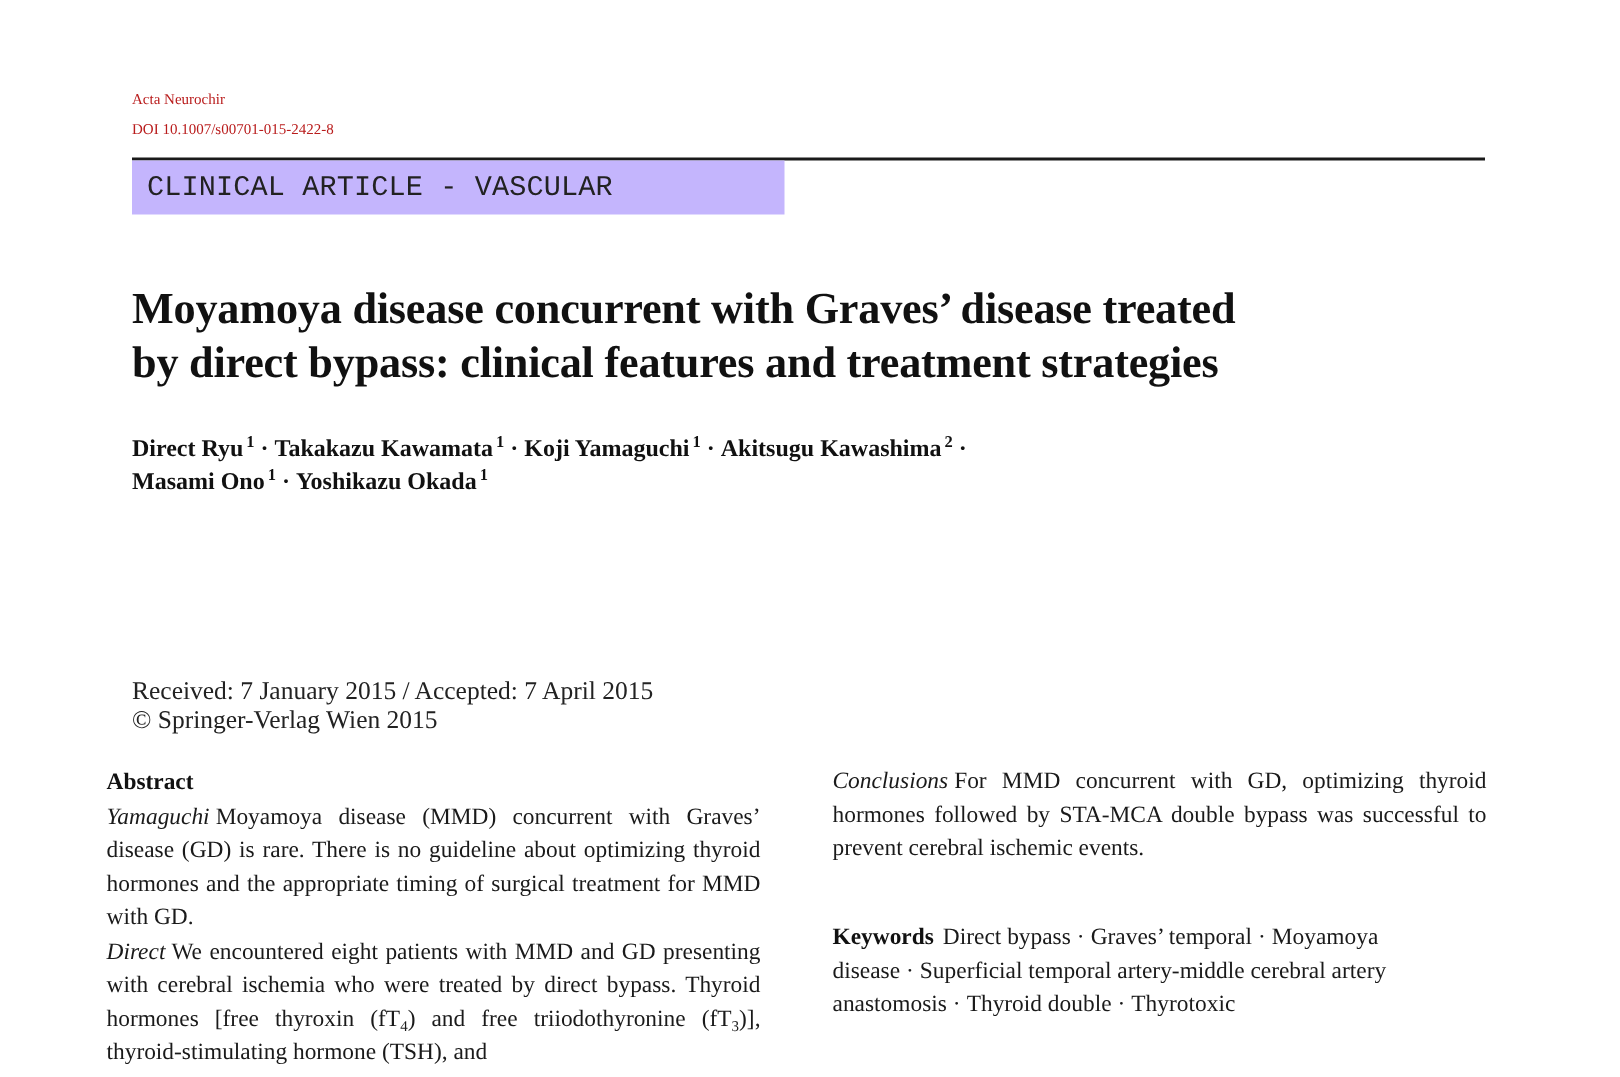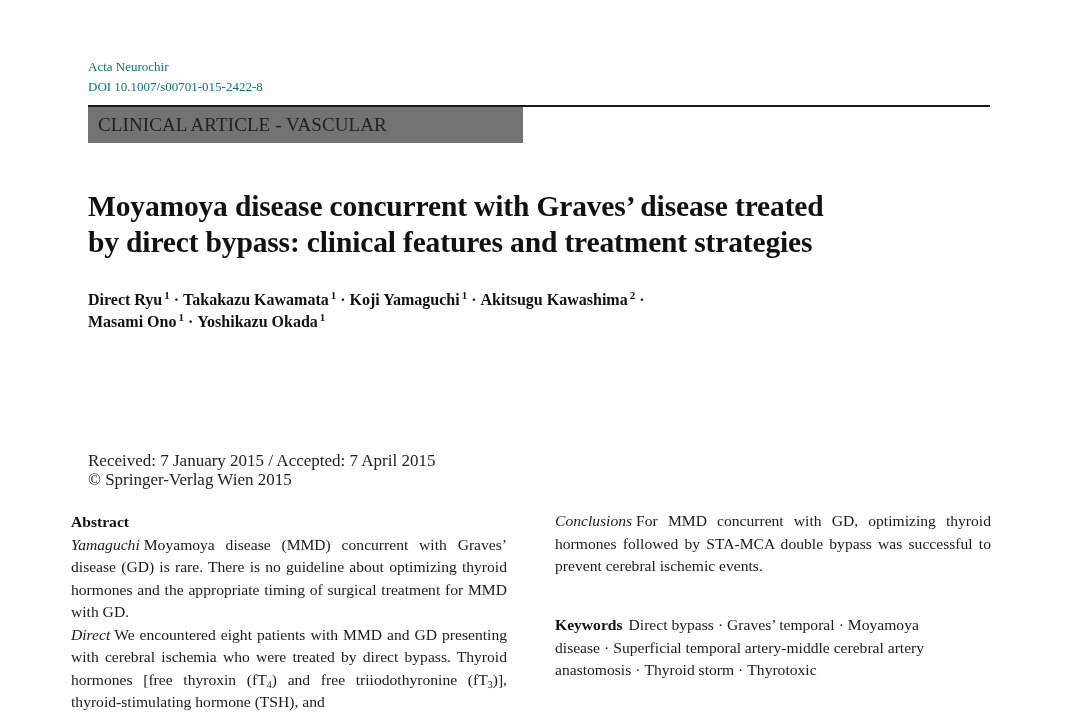--- a/index.html
+++ b/index.html
@@ -12,39 +12,40 @@
     height: 718px;
     position: relative;
     overflow: hidden;
     font-family: "Liberation Serif", "DejaVu Serif", serif;
     color: #1a1a1a;
   }
   .journal {
     position: absolute;
     left: 88px;
     top: 57px;
-    font-size: 13px;
+    font-size: 10px;
     line-height: 20px;
-    color: #0f766e;
+    color: #b91c1c;
   }
   .rule {
     position: absolute;
     left: 88px;
     top: 105px;
     width: 902px;
     height: 2px;
     background: #1a1a1a;
   }
   .banner {
     position: absolute;
     left: 88px;
     top: 107px;
     width: 435px;
     height: 36px;
-    background: #737373;
+    background: #c4b5fd;
+    font-family: Liberation Mono, monospace;
   }
   .banner span {
     position: absolute;
     left: 10px;
     top: 7px;
     font-size: 19px;
     line-height: 22px;
     color: #222;
     letter-spacing: 0.1px;
   }
@@ -154,14 +155,14 @@
   </p>
 </div>
 
 <div class="col col-right">
   <p class="para">
     <em>Conclusions</em><span>For MMD concurrent with GD, optimizing thyroid hormones followed by STA-MCA double bypass was successful to prevent cerebral ischemic events.</span>
   </p>
 </div>
 
 <div class="keywords">
-  <b>Keywords</b><span>Direct bypass</span><span class="kw-sep">·</span><span>Graves’ temporal</span><span class="kw-sep">·</span><span>Moyamoya disease</span><span class="kw-sep">·</span><span>Superficial temporal artery-middle cerebral artery anastomosis</span><span class="kw-sep">·</span><span>Thyroid storm</span><span class="kw-sep">·</span><span>Thyrotoxic</span>
+  <b>Keywords</b><span>Direct bypass</span><span class="kw-sep">·</span><span>Graves’ temporal</span><span class="kw-sep">·</span><span>Moyamoya disease</span><span class="kw-sep">·</span><span>Superficial temporal artery-middle cerebral artery anastomosis</span><span class="kw-sep">·</span><span>Thyroid double</span><span class="kw-sep">·</span><span>Thyrotoxic</span>
 </div>
 
 </body></html>

